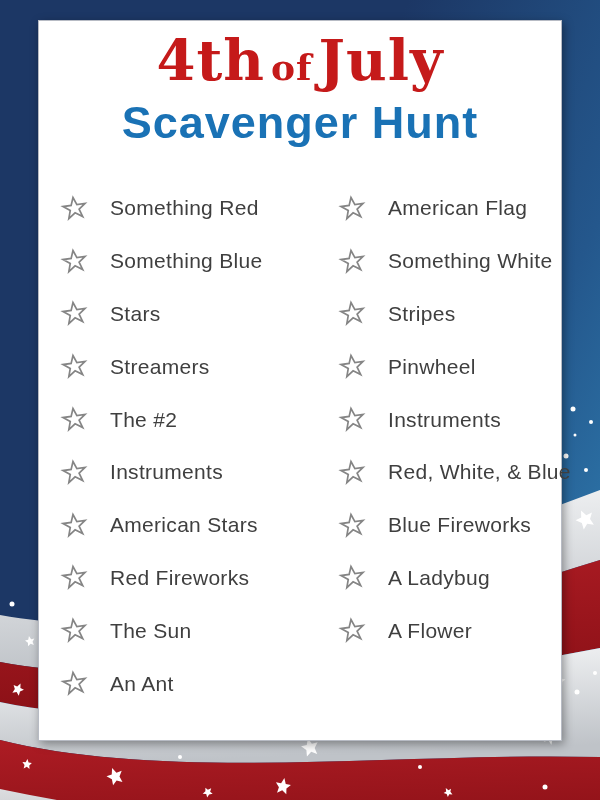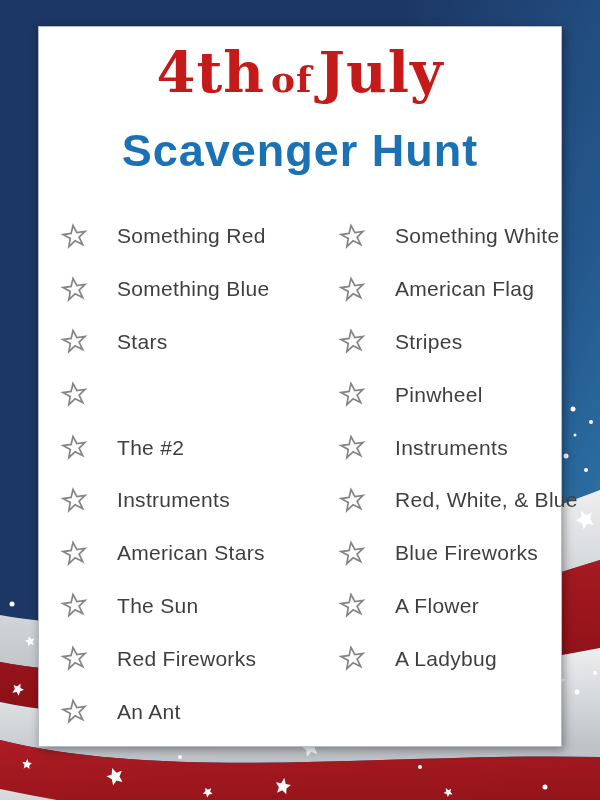--- a/index.html
+++ b/index.html
@@ -9,42 +9,42 @@
   }
   *{margin:0;padding:0;box-sizing:border-box;}
   html,body{width:600px;height:800px;}
   body{
     font-family:"Liberation Sans",sans-serif;
     overflow:hidden;position:relative;
     background:linear-gradient(115deg,var(--background-navy) 42%,#24578c 72%,var(--background-light-blue) 100%);
   }
   .flag-svg{position:absolute;left:0;top:380px;width:600px;height:420px;display:block;}
   .card{
-    position:absolute;left:38px;top:26px;width:524px;height:721px;
+    position:absolute;left:38px;top:20px;width:524px;height:721px;
     background:var(--card-white);
     border:1px solid #b7bbc4;
     box-shadow:2px 3px 9px rgba(0,0,0,0.38);
-    padding-top:14px;
+    padding-top:8px;
   }
   .title{
     text-align:center;line-height:62px;height:64px;
     font-family:"DejaVu Serif",serif;font-weight:bold;
     color:var(--title-red);font-size:56px;letter-spacing:1px;
     white-space:nowrap;
   }
   .title .small-of{font-size:36px;padding:0 6px;}
   .subtitle{
-    text-align:center;line-height:56px;height:56px;margin-top:18px;
+    text-align:center;line-height:56px;height:56px;margin-top:2px;
     font-weight:bold;color:var(--subtitle-blue);font-size:45px;letter-spacing:1px;
     white-space:nowrap;
   }
   .columns{display:flex;margin-top:31px;padding-left:20px;}
   .col-left{width:278px;flex:none;}
   .col-right{flex:1;}
-  .hunt-row{height:52.8px;display:flex;align-items:center;gap:28px;}
+  .hunt-row{height:52.8px;display:flex;align-items:center;gap:21px;}
   .star-box{flex:none;width:30px;height:30px;display:flex;align-items:center;justify-content:center;cursor:pointer;}
   .star-box svg{transform:rotate(-8deg);display:block;}
   .item-label{
     font-size:21px;color:var(--item-text);letter-spacing:0.3px;white-space:nowrap;
   }
 </style>
 </head>
 <body>
 
 <svg class="flag-svg" viewBox="0 0 600 420" preserveAspectRatio="none">
@@ -135,20 +135,21 @@
           </span>
           <span class="item-label">Stars</span>
         </div>
 
         <div class="hunt-row">
           <span class="star-box">
             <svg viewBox="0 0 24 24" width="29" height="29">
               <path d="M12 2.8 L14.4 9.1 L21.2 9.1 L15.7 13.1 L17.8 19.6 L12 15.6 L6.2 19.6 L8.3 13.1 L2.8 9.1 L9.6 9.1 Z" fill="none" stroke="#858585" stroke-width="1.4"></path>
             </svg>
           </span>
+          <span class="item-label">Streamers</span>
         </div>
 
         <div class="hunt-row">
           <span class="star-box">
             <svg viewBox="0 0 24 24" width="29" height="29">
               <path d="M12 2.8 L14.4 9.1 L21.2 9.1 L15.7 13.1 L17.8 19.6 L12 15.6 L6.2 19.6 L8.3 13.1 L2.8 9.1 L9.6 9.1 Z" fill="none" stroke="#858585" stroke-width="1.4"></path>
             </svg>
           </span>
           <span class="item-label">The #2</span>
         </div>
@@ -170,67 +171,67 @@
           </span>
           <span class="item-label">American Stars</span>
         </div>
 
         <div class="hunt-row">
           <span class="star-box">
             <svg viewBox="0 0 24 24" width="29" height="29">
               <path d="M12 2.8 L14.4 9.1 L21.2 9.1 L15.7 13.1 L17.8 19.6 L12 15.6 L6.2 19.6 L8.3 13.1 L2.8 9.1 L9.6 9.1 Z" fill="none" stroke="#858585" stroke-width="1.4"></path>
             </svg>
           </span>
+          <span class="item-label">Red Fireworks</span>
+        </div>
+
+        <div class="hunt-row">
+          <span class="star-box">
+            <svg viewBox="0 0 24 24" width="29" height="29">
+              <path d="M12 2.8 L14.4 9.1 L21.2 9.1 L15.7 13.1 L17.8 19.6 L12 15.6 L6.2 19.6 L8.3 13.1 L2.8 9.1 L9.6 9.1 Z" fill="none" stroke="#858585" stroke-width="1.4"></path>
+            </svg>
+          </span>
           <span class="item-label">The Sun</span>
-        </div>
-
-        <div class="hunt-row">
-          <span class="star-box">
-            <svg viewBox="0 0 24 24" width="29" height="29">
-              <path d="M12 2.8 L14.4 9.1 L21.2 9.1 L15.7 13.1 L17.8 19.6 L12 15.6 L6.2 19.6 L8.3 13.1 L2.8 9.1 L9.6 9.1 Z" fill="none" stroke="#858585" stroke-width="1.4"></path>
-            </svg>
-          </span>
-          <span class="item-label">Red Fireworks</span>
         </div>
 
         <div class="hunt-row">
           <span class="star-box">
             <svg viewBox="0 0 24 24" width="29" height="29">
               <path d="M12 2.8 L14.4 9.1 L21.2 9.1 L15.7 13.1 L17.8 19.6 L12 15.6 L6.2 19.6 L8.3 13.1 L2.8 9.1 L9.6 9.1 Z" fill="none" stroke="#858585" stroke-width="1.4"></path>
             </svg>
           </span>
           <span class="item-label">An Ant</span>
         </div>
       </div>
     <div class="col-right">
 
         <div class="hunt-row">
           <span class="star-box">
             <svg viewBox="0 0 24 24" width="29" height="29">
               <path d="M12 2.8 L14.4 9.1 L21.2 9.1 L15.7 13.1 L17.8 19.6 L12 15.6 L6.2 19.6 L8.3 13.1 L2.8 9.1 L9.6 9.1 Z" fill="none" stroke="#858585" stroke-width="1.4"></path>
             </svg>
           </span>
+          <span class="item-label">American Flag</span>
+        </div>
+
+        <div class="hunt-row">
+          <span class="star-box">
+            <svg viewBox="0 0 24 24" width="29" height="29">
+              <path d="M12 2.8 L14.4 9.1 L21.2 9.1 L15.7 13.1 L17.8 19.6 L12 15.6 L6.2 19.6 L8.3 13.1 L2.8 9.1 L9.6 9.1 Z" fill="none" stroke="#858585" stroke-width="1.4"></path>
+            </svg>
+          </span>
           <span class="item-label">Something White</span>
         </div>
 
         <div class="hunt-row">
           <span class="star-box">
             <svg viewBox="0 0 24 24" width="29" height="29">
               <path d="M12 2.8 L14.4 9.1 L21.2 9.1 L15.7 13.1 L17.8 19.6 L12 15.6 L6.2 19.6 L8.3 13.1 L2.8 9.1 L9.6 9.1 Z" fill="none" stroke="#858585" stroke-width="1.4"></path>
             </svg>
           </span>
-          <span class="item-label">American Flag</span>
-        </div>
-
-        <div class="hunt-row">
-          <span class="star-box">
-            <svg viewBox="0 0 24 24" width="29" height="29">
-              <path d="M12 2.8 L14.4 9.1 L21.2 9.1 L15.7 13.1 L17.8 19.6 L12 15.6 L6.2 19.6 L8.3 13.1 L2.8 9.1 L9.6 9.1 Z" fill="none" stroke="#858585" stroke-width="1.4"></path>
-            </svg>
-          </span>
           <span class="item-label">Stripes</span>
         </div>
 
         <div class="hunt-row">
           <span class="star-box">
             <svg viewBox="0 0 24 24" width="29" height="29">
               <path d="M12 2.8 L14.4 9.1 L21.2 9.1 L15.7 13.1 L17.8 19.6 L12 15.6 L6.2 19.6 L8.3 13.1 L2.8 9.1 L9.6 9.1 Z" fill="none" stroke="#858585" stroke-width="1.4"></path>
             </svg>
           </span>
           <span class="item-label">Pinwheel</span>
@@ -263,26 +264,26 @@
           </span>
           <span class="item-label">Blue Fireworks</span>
         </div>
 
         <div class="hunt-row">
           <span class="star-box">
             <svg viewBox="0 0 24 24" width="29" height="29">
               <path d="M12 2.8 L14.4 9.1 L21.2 9.1 L15.7 13.1 L17.8 19.6 L12 15.6 L6.2 19.6 L8.3 13.1 L2.8 9.1 L9.6 9.1 Z" fill="none" stroke="#858585" stroke-width="1.4"></path>
             </svg>
           </span>
+          <span class="item-label">A Ladybug</span>
+        </div>
+
+        <div class="hunt-row">
+          <span class="star-box">
+            <svg viewBox="0 0 24 24" width="29" height="29">
+              <path d="M12 2.8 L14.4 9.1 L21.2 9.1 L15.7 13.1 L17.8 19.6 L12 15.6 L6.2 19.6 L8.3 13.1 L2.8 9.1 L9.6 9.1 Z" fill="none" stroke="#858585" stroke-width="1.4"></path>
+            </svg>
+          </span>
           <span class="item-label">A Flower</span>
-        </div>
-
-        <div class="hunt-row">
-          <span class="star-box">
-            <svg viewBox="0 0 24 24" width="29" height="29">
-              <path d="M12 2.8 L14.4 9.1 L21.2 9.1 L15.7 13.1 L17.8 19.6 L12 15.6 L6.2 19.6 L8.3 13.1 L2.8 9.1 L9.6 9.1 Z" fill="none" stroke="#858585" stroke-width="1.4"></path>
-            </svg>
-          </span>
-          <span class="item-label">A Ladybug</span>
         </div>
       </div>
   </div>
 </div>
 
 </body></html>

